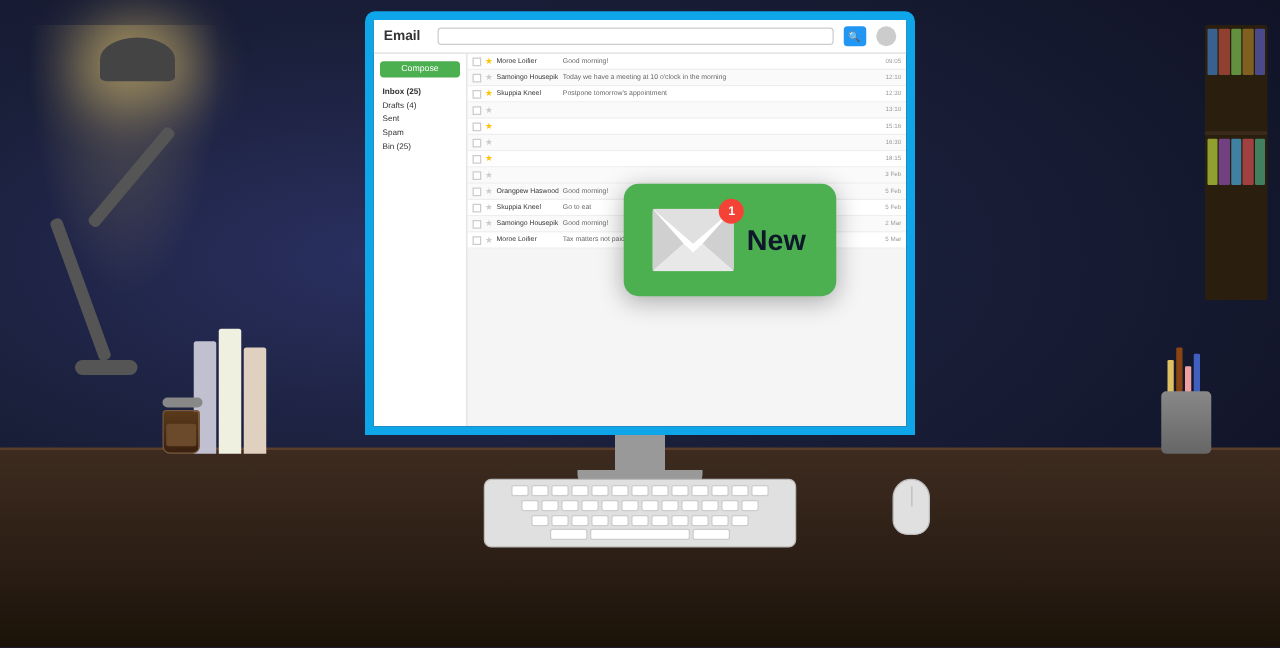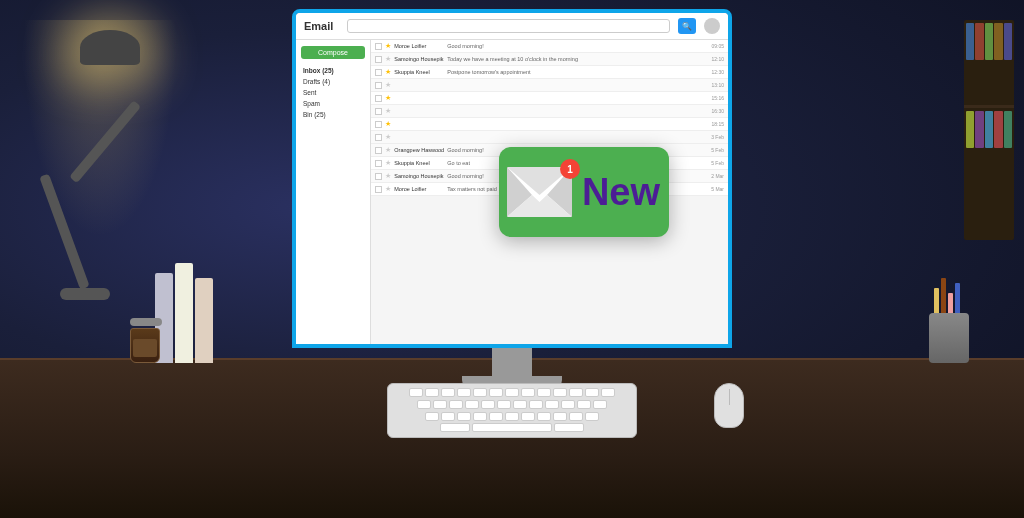--- a/index.html
+++ b/index.html
@@ -153,21 +153,21 @@
       transform: translateX(-50%);
       bottom: 130px;
       width: 440px;
     }
 
     .monitor-screen {
       width: 440px;
       height: 339px;
       background: #f5f5f5;
       border-radius: 8px 8px 0 0;
-      border: 4px solid #0ea5e9;
+      border: 7px solid #0ea5e9;
       overflow: hidden;
       position: relative;
     }
 
     .monitor-stand-neck {
       width: 40px;
       height: 28px;
       background: #999;
       margin: 0 auto;
     }
@@ -355,22 +355,22 @@
       color: white;
       font-size: 10px;
       font-weight: bold;
       display: flex;
       align-items: center;
       justify-content: center;
       z-index: 11;
     }
 
     .new-label {
-      color: #4c1d95;
-      font-size: 38px;
+      color: #0f172a;
+      font-size: 23px;
       font-weight: bold;
     }
 
     
     .keyboard {
       position: absolute;
       left: 50%;
       transform: translateX(-50%);
       bottom: 80px;
       width: 250px;

